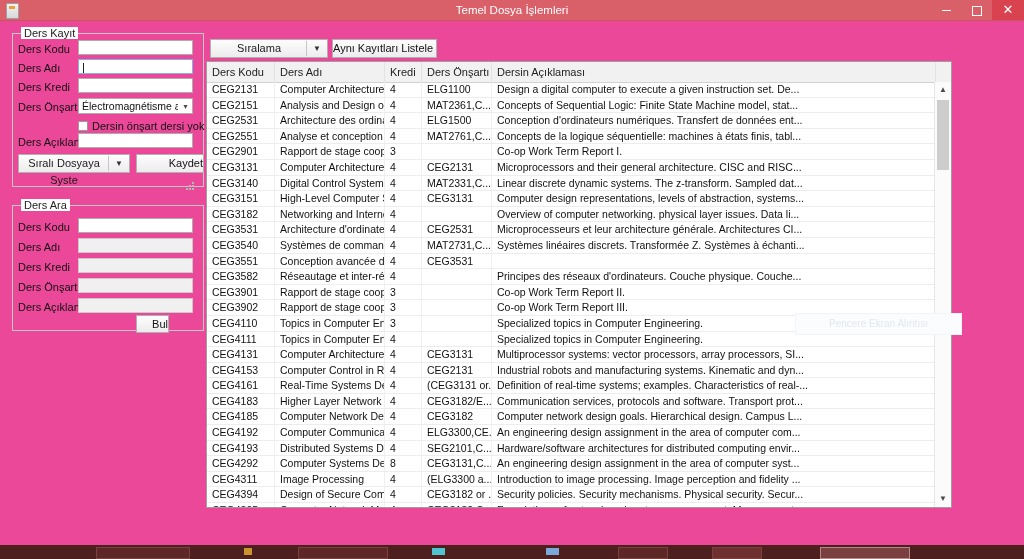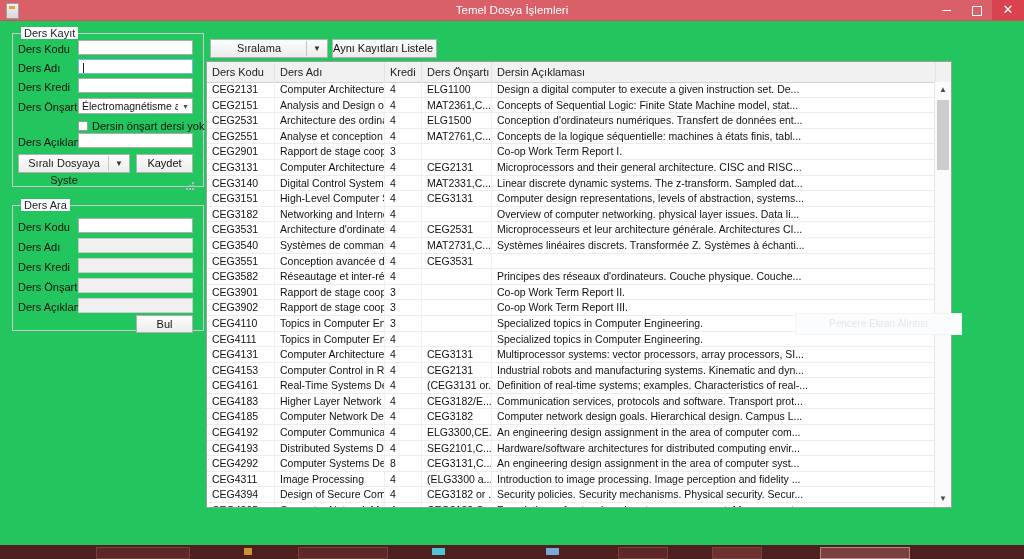--- a/index.html
+++ b/index.html
@@ -3,21 +3,21 @@
 <meta charset="utf-8">
 <style>
   html,body{margin:0;padding:0;}
   body{
     width:1024px;height:559px;overflow:hidden;
     background:#ffffff;
     font-family:"Liberation Sans","DejaVu Sans",sans-serif;
     font-size:11px;color:#1a1a1a;
     -webkit-font-smoothing:antialiased;
   }
-  .app{position:relative;width:1024px;height:559px;background:#22c55e;}
+  .app{position:relative;width:1024px;height:559px;background:#ec4899;}
 
   
   .titlebar{
     position:absolute;left:0;top:0;width:1024px;height:20px;
     background:#d96069;
     border-bottom:1px solid #c9545c;
   }
   .titlebar .tb-icon{
     position:absolute;left:6px;top:3px;width:11px;height:14px;
     background:linear-gradient(#f2f2f2,#d8d8d8);
@@ -183,21 +183,21 @@
     <span class="chk-box"></span><span>Dersin önşart dersi yok</span>
   </div>
 
   <div class="frm-input" style="left:78px;top:133px;width:115px;"></div>
 
   <div class="splitbtn" style="left:18px;top:154px;width:112px;">
     <span class="sb-label">Sıralı Dosyaya Syste</span>
     <span class="sb-div"></span>
     <span class="sb-arrow">▼</span>
   </div>
-  <div class="btn" style="left:136px;top:154px;width:57px;height:19px;line-height:17px;">Kaydet</div>
+  <div class="btn" style="left:136px;top:154px;width:68px;height:19px;line-height:17px;text-align:right;">Kaydet</div>
 
   <div class="grip" style="left:186px;top:182px;">
     <i style="left:6px;top:0;"></i>
       <i style="left:3px;top:3px;"></i>
       <i style="left:6px;top:3px;"></i>
     <i style="left:0;top:6px;"></i>
       <i style="left:3px;top:6px;"></i>
       <i style="left:6px;top:6px;"></i>
   </div>
 
@@ -210,21 +210,21 @@
   <div class="frm-label" style="left:18px;top:261px;">Ders Kredi</div>
   <div class="frm-label" style="left:18px;top:281px;">Ders Önşart</div>
   <div class="frm-label" style="left:18px;top:301px;">Ders Açıklama</div>
 
   <div class="frm-input" style="left:78px;top:218px;width:115px;"></div>
   <div class="frm-input disabled" style="left:78px;top:238px;width:115px;"></div>
   <div class="frm-input disabled" style="left:78px;top:258px;width:115px;"></div>
   <div class="frm-input disabled" style="left:78px;top:278px;width:115px;"></div>
   <div class="frm-input disabled" style="left:78px;top:298px;width:115px;"></div>
 
-  <div class="btn" style="left:136px;top:315px;width:57px;height:18px;line-height:16px;">Bul</div>
+  <div class="btn" style="left:136px;top:315px;width:33px;height:18px;line-height:16px;text-align:right;">Bul</div>
 
   <div class="splitbtn" id="tb-sirala">
     <span class="sb-label">Sıralama Seçenekleri</span>
     <span class="sb-div"></span>
     <span class="sb-arrow">▼</span>
   </div>
   <div class="btn" id="btn-ayri">Aynı Kayıtları Listele ve Sil</div>
 
   <div class="gridwrap">
 

